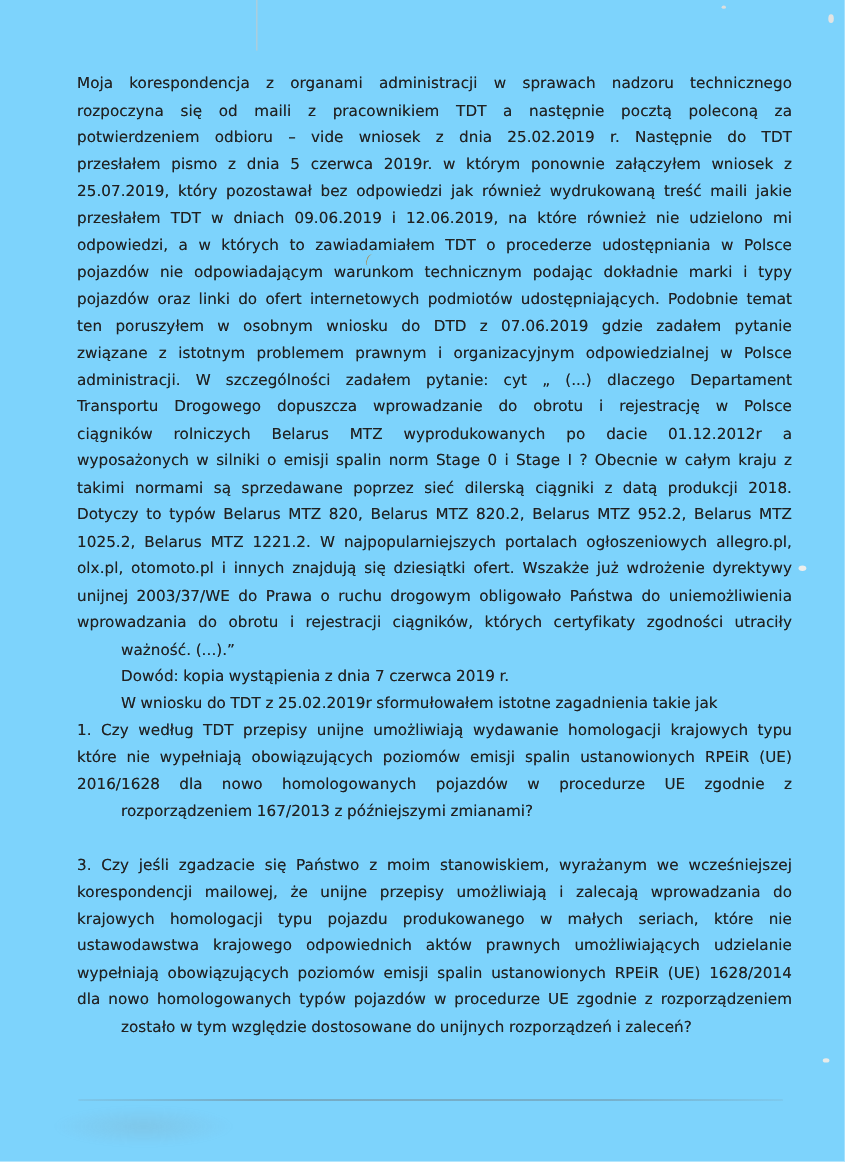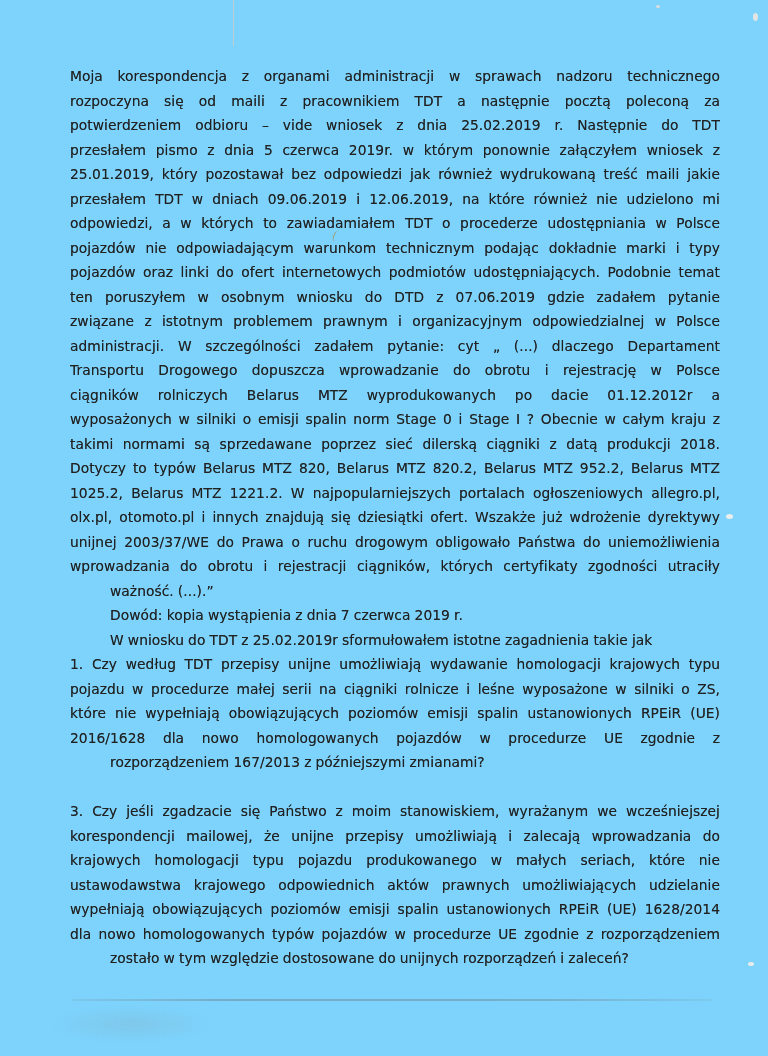--- a/index.html
+++ b/index.html
@@ -58,21 +58,21 @@
 
 <div class="page">
 
   <div class="text-col">
 
     <div>
       <div class="line">Moja korespondencja z organami administracji w sprawach nadzoru technicznego</div>
       <div class="line">rozpoczyna się od maili z pracownikiem TDT  a następnie pocztą poleconą za</div>
       <div class="line">potwierdzeniem odbioru – vide wniosek z dnia 25.02.2019 r. Następnie do TDT</div>
       <div class="line">przesłałem pismo z dnia 5 czerwca 2019r. w którym ponownie załączyłem wniosek z</div>
-      <div class="line">25.01.2019, który pozostawał bez odpowiedzi jak również wydrukowaną treść maili jakie</div>
+      <div class="line">25.07.2019, który pozostawał bez odpowiedzi jak również wydrukowaną treść maili jakie</div>
       <div class="line">przesłałem TDT w dniach 09.06.2019 i 12.06.2019, na które również nie udzielono mi</div>
       <div class="line">odpowiedzi, a w których to zawiadamiałem TDT o procederze udostępniania w Polsce</div>
       <div class="line">pojazdów nie odpowiadającym warunkom technicznym podając dokładnie marki i typy</div>
       <div class="line">pojazdów oraz linki do ofert internetowych podmiotów udostępniających. Podobnie temat</div>
       <div class="line">ten poruszyłem w osobnym wniosku do DTD z 07.06.2019 gdzie zadałem pytanie</div>
       <div class="line">związane z istotnym problemem prawnym i organizacyjnym odpowiedzialnej w Polsce</div>
       <div class="line">administracji. W szczególności zadałem pytanie: cyt „ (...) dlaczego Departament</div>
       <div class="line">Transportu Drogowego dopuszcza wprowadzanie do obrotu i rejestrację w Polsce</div>
       <div class="line">ciągników rolniczych Belarus MTZ wyprodukowanych po dacie 01.12.2012r a</div>
       <div class="line">wyposażonych w silniki o emisji spalin norm Stage 0 i Stage I ? Obecnie w całym kraju z</div>
@@ -84,21 +84,20 @@
       <div class="line">wprowadzania do obrotu i rejestracji ciągników, których certyfikaty zgodności utraciły</div>
       <div class="line last">ważność. (...).”</div>
     </div>
 
     <div class="line last">Dowód: kopia wystąpienia z dnia 7 czerwca 2019 r.</div>
 
     <div class="line last">W wniosku do TDT z 25.02.2019r sformułowałem istotne zagadnienia takie jak</div>
 
     <div>
       <div class="line">1. Czy według TDT przepisy unijne umożliwiają wydawanie homologacji krajowych typu</div>
-      <div class="line">pojazdu w procedurze małej serii na ciągniki rolnicze i leśne wyposażone w silniki o ZS,</div>
       <div class="line">które nie wypełniają obowiązujących poziomów emisji spalin ustanowionych RPEiR (UE)</div>
       <div class="line">2016/1628 dla nowo homologowanych pojazdów w procedurze UE  zgodnie z</div>
       <div class="line last">rozporządzeniem  167/2013 z późniejszymi zmianami?</div>
     </div>
 
     <div class="block-q2">
       <div class="line">3. Czy jeśli zgadzacie się Państwo z moim stanowiskiem, wyrażanym we wcześniejszej</div>
       <div class="line">korespondencji mailowej, że unijne przepisy umożliwiają i zalecają wprowadzania do</div>
       <div class="line">krajowych homologacji typu pojazdu produkowanego w małych seriach,  które nie</div>
       <div class="line">ustawodawstwa krajowego odpowiednich aktów prawnych umożliwiających udzielanie</div>

